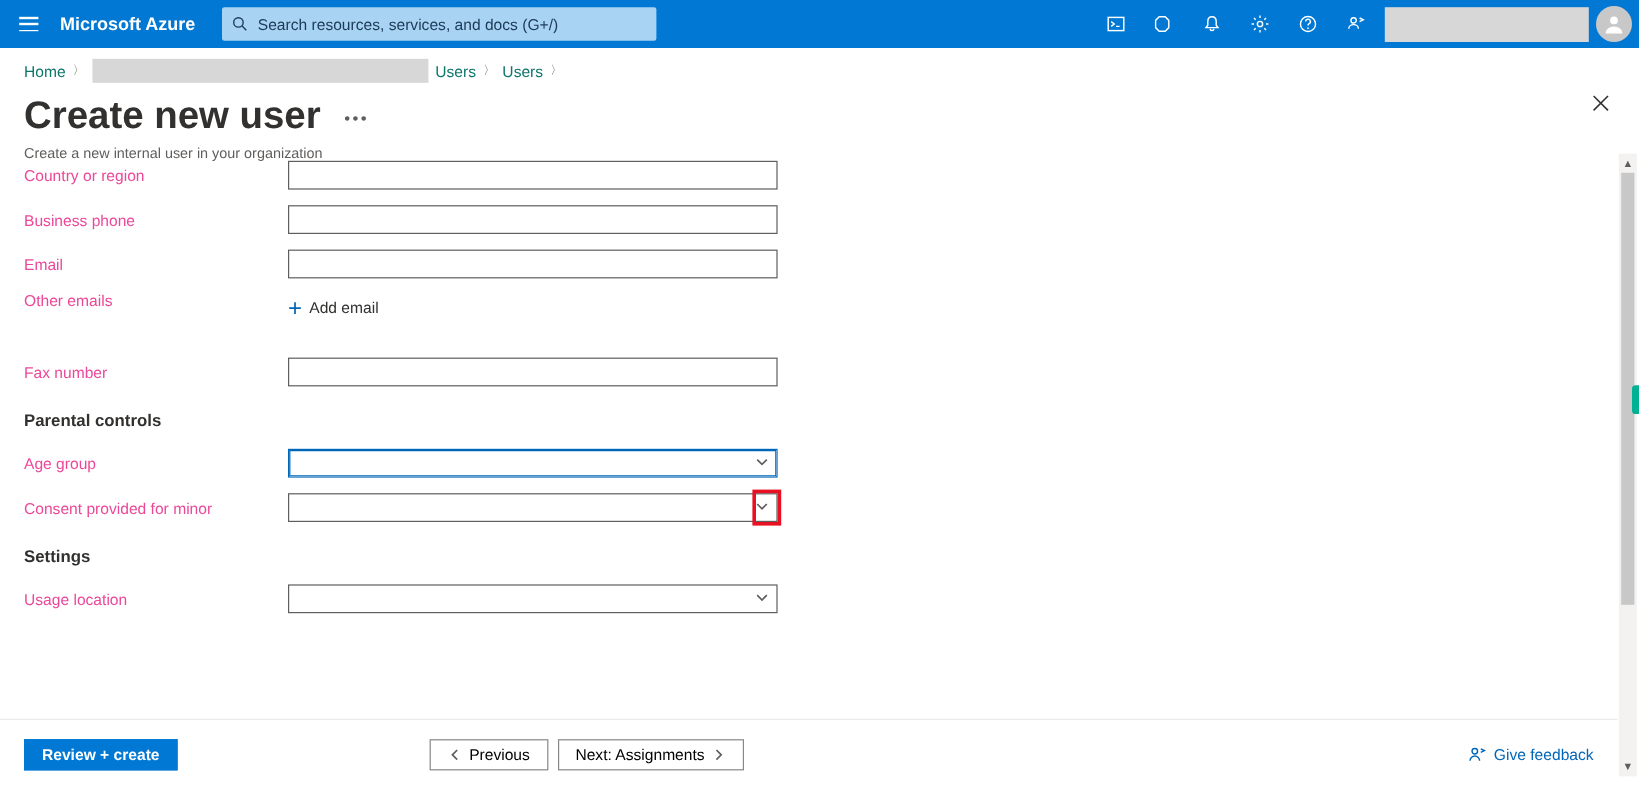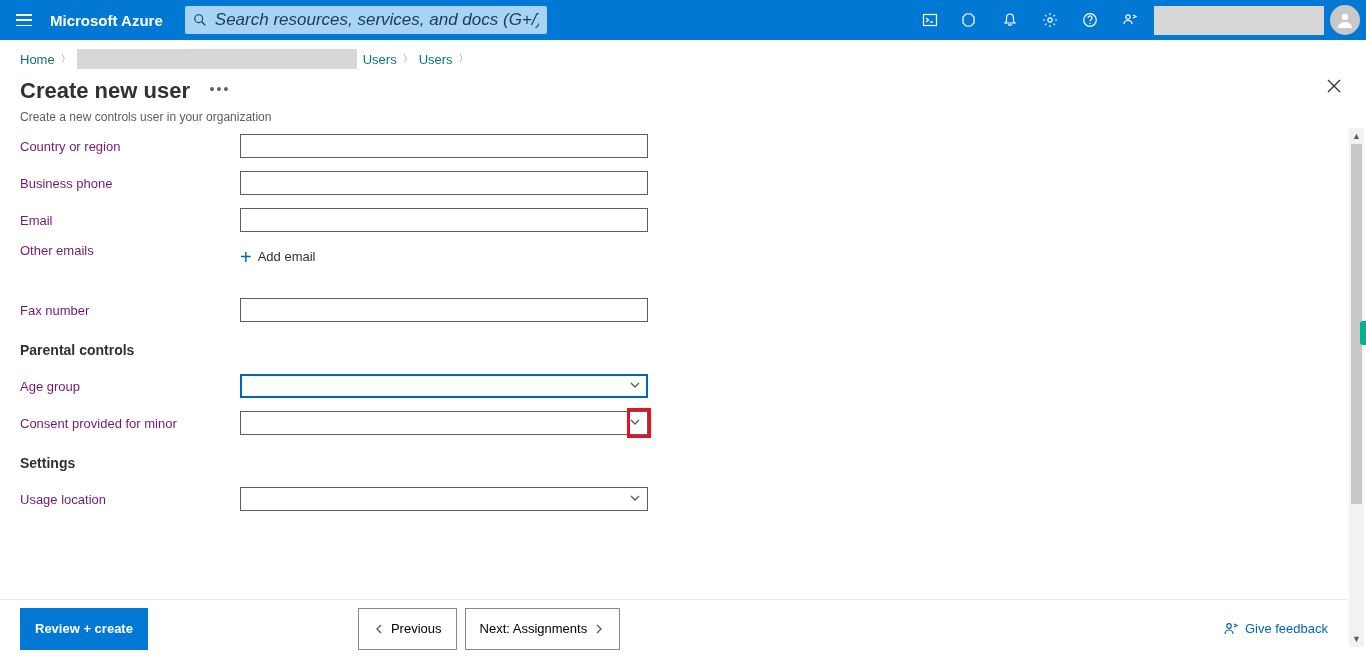--- a/index.html
+++ b/index.html
@@ -7,63 +7,63 @@
 
   
   .topbar { height: 40px; background: #0078d4; display: flex; align-items: center; color: #fff; }
   .hamburger { width: 48px; height: 40px; display:flex; align-items:center; justify-content:center; cursor:pointer; }
   .hamburger-lines { width:16px; height:12px; position:relative; }
   .hamburger-lines::before, .hamburger-lines::after, .hamburger-lines span { content:""; position:absolute; left:0; right:0; height:1.5px; background:#fff; }
   .hamburger-lines::before{ top:0;} .hamburger-lines span{ top:5px;} .hamburger-lines::after{ bottom:0;}
   .brand { font-weight:600; font-size:15px; padding:0 22px 0 2px; white-space:nowrap; }
   .searchwrap { flex:1; display:flex; align-items:center; max-width: 690px;}
   .searchbox { flex:1; height:28px; background:#a9d3f2; border-radius:2px; display:flex; align-items:center; padding:0 8px; color:#1b3a57; }
-  .searchbox input { flex:1; border:none; background:transparent; outline:none; font-size:17px; color:#1b3a57;font-style:italic; }
+  .searchbox input { flex:1; border:none; background:transparent; outline:none; font-size:13px; color:#1b3a57; }
   .searchbox input::placeholder { color:#1b3a57; }
   .searchicon { width:14px; height:14px; margin-right:8px; }
   .top-spacer { flex:1; }
   .topicons { display:flex; align-items:center; height:40px; }
   .topicon { width:40px; height:40px; display:flex; align-items:center; justify-content:center; cursor:pointer; }
   .tenant { width:170px; height:29px; background:#d7d7d7; margin:0 4px; }
   .avatar { width:30px; height:30px; border-radius:50%; background:#c8c8c8; display:flex; align-items:center; justify-content:center; margin:0 6px 0 2px; }
   .avatar svg { fill:#fff; }
 
   
   .crumbs { height:32px; display:flex; align-items:center; padding:6px 20px 0; font-size:13px; }
   .crumb { color:#0f766e; cursor:pointer; }
   .crumb-sep { color:#605e5c; margin:0 6px; font-size:10px; }
   .crumb-redact { width:280px; height:20px; background:#d7d7d7; display:inline-block; vertical-align:middle; }
 
   
   .pagehead { padding: 6px 20px 10px; position:relative; }
-  .pagetitle { font-size:22px; font-weight:600; display:inline-block; }
+  .pagetitle { font-size:32px; font-weight:600; display:inline-block; }
   .dots { display:inline-block; margin-left:16px; color:#605e5c; letter-spacing:2px; cursor:pointer; font-size:14px; vertical-align:4px;}
   .subtitle { font-size:12px; color:#605e5c; margin-top:6px; }
   .closex { position:absolute; right:24px; top:6px; cursor:pointer; font-size:18px; color:#323130; }
 
   
   .content { position:absolute; top:128px; bottom:64px; left:0; right:18px; overflow:hidden; padding:0 20px; }
   .formrow { display:flex; align-items:center; min-height:36px; margin-bottom:1px; }
   .formrow.tall { min-height:52px; align-items:flex-start; padding-top:4px;}
-  .lbl { width:220px; font-size:13px; color:#701a75; }
+  .lbl { width:220px; font-size:13px; color:#ec4899; }
   .fld { width:408px; }
   .txt { width:100%; height:24px; border:1px solid #605e5c; padding:0 6px; font-size:13px; outline:none; }
   .dd { width:100%; height:24px; border:1px solid #605e5c; position:relative; background:#fff; cursor:pointer; }
   .dd.focus { border:1px solid #0067b8; box-shadow: inset 0 0 0 1px #0067b8; }
   .dd-chevron { position:absolute; right:6px; top:4px; }
   .sectionhdr { font-weight:600; font-size:14px; margin-top:14px; margin-bottom:10px; }
   .addemail { display:flex; align-items:center; color:#323130; cursor:pointer; padding:6px 0;}
   .addemail .plus { color:#0067b8; font-size:20px; font-weight:300; margin-right:6px; line-height:14px;}
 
   
   .redbox { position:absolute; border:3px solid #e81123; width:24px; height:30px; pointer-events:none; }
 
   
   .footer { position:absolute; bottom:0; left:0; right:18px; height:58px; border-top:1px solid #edebe9; display:flex; align-items:center; padding:0 20px; background:#fff;}
-  .btn { height:42px; padding:0 14px; font-size:13px; border:1px solid #8a8886; background:#fff; cursor:pointer; display:inline-flex; align-items:center; gap:6px; }
+  .btn { height:26px; padding:0 14px; font-size:13px; border:1px solid #8a8886; background:#fff; cursor:pointer; display:inline-flex; align-items:center; gap:6px; }
   .btn.primary { background:#0078d4; border-color:#0078d4; color:#fff; font-weight:600; }
   .btn + .btn { margin-left:8px; }
   .btn-group-right { margin-left:210px; display:flex; }
   .feedback { margin-left:auto; color:#0067b8; display:flex; align-items:center; gap:6px; cursor:pointer; }
 
   
   .fake-scroll { position:absolute; top:128px; right:2px; width:15px; bottom:10px; background:#f3f2f1; }
   .fake-scroll .up, .fake-scroll .down { height:16px; display:flex; align-items:center; justify-content:center; color:#605e5c; font-size:9px;}
   .fake-scroll .thumb { position:absolute; left:2px; right:2px; top:16px; height:360px; background:#c8c8c8; }
 
@@ -150,21 +150,21 @@
   <span style="width:6px"></span>
   <span class="crumb">Users</span>
   <span class="crumb-sep">〉</span>
   <span class="crumb">Users</span>
   <span class="crumb-sep">〉</span>
 </div>
 
 <div class="pagehead">
   <span class="pagetitle">Create new user</span>
   <span class="dots">•••</span>
-  <div class="subtitle">Create a new controls user in your organization</div>
+  <div class="subtitle">Create a new internal user in your organization</div>
   <div class="closex">
     <svg width="16" height="16" viewBox="0 0 16 16">
         <line x1="2" y1="2" x2="14" y2="14" stroke="#323130" stroke-width="1.3"></line>
         <line x1="14" y1="2" x2="2" y2="14" stroke="#323130" stroke-width="1.3"></line>
       </svg>
   </div>
 </div>
 
 <div class="content">
 

